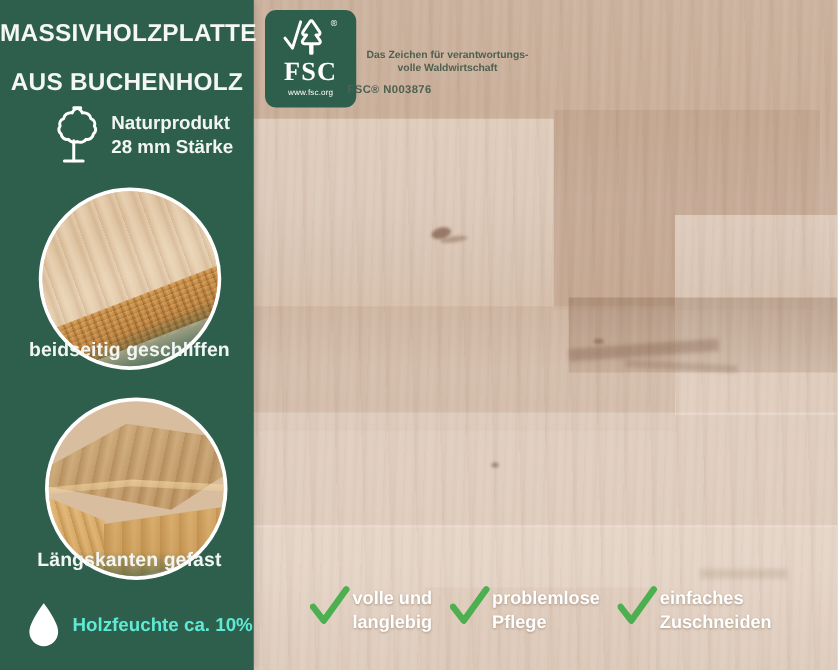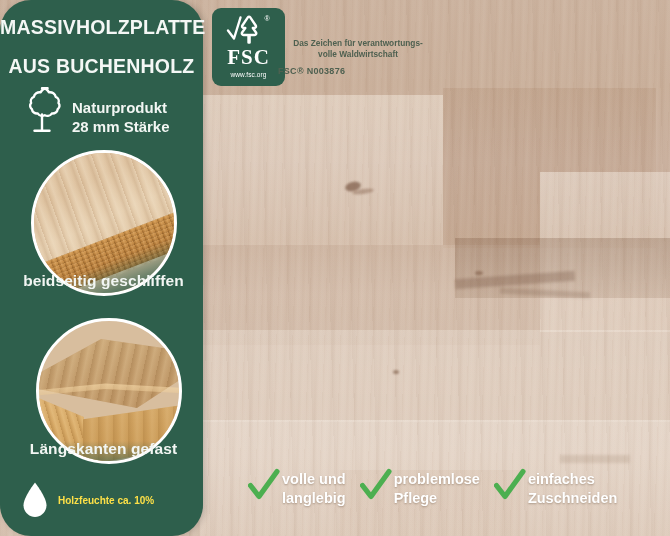--- a/index.html
+++ b/index.html
@@ -74,39 +74,38 @@
   .streak{position:absolute;filter:blur(1.6px);}
   .s1{left:455px;top:275px;width:120px;height:10px;background:rgba(96,60,38,.25);transform:rotate(-4deg);}
   .s2{left:500px;top:290px;width:90px;height:6px;background:rgba(96,60,38,.18);transform:rotate(3deg);}
   .s3{left:560px;top:455px;width:70px;height:8px;background:rgba(120,86,60,.14);}
 
   
   .left-panel{
     position:absolute;left:0;top:0;width:203px;height:536px;
     background:#2E5F4C;
     box-shadow:2px 0 6px rgba(0,0,0,.18);
-    border-radius:31px;
   }
 
   .headline{
     position:absolute;left:0;top:16px;width:203px;
     text-align:center;
     color:#F4F7F5;
     font-weight:bold;
     font-size:19.5px;
     line-height:23px;
     letter-spacing:.2px;
   }
   .headline .l2{display:block;margin-top:16px;}
 
   
   .feature-row{
     position:absolute;display:flex;align-items:center;
   }
-  .tree-row{left:20px;top:80px;width:175px;height:56px;align-items:flex-end;}
+  .tree-row{left:37px;top:80px;width:175px;height:56px;}
   .tree-icon{width:44px;height:52px;flex:0 0 44px;}
   .feature-text{
     color:#F2F6F3;font-weight:bold;font-size:15px;line-height:19px;
     margin-left:8px;
   }
   .feature-text .ln{display:block;white-space:nowrap;}
 
   
   .circle-wrap{position:absolute;}
   .circle{
@@ -204,21 +203,21 @@
   .caption{
     position:absolute;width:203px;left:2px;text-align:center;
     color:#F2F6F3;font-weight:bold;font-size:15.5px;letter-spacing:.1px;
   }
   .cap1{top:272px;}
   .cap2{top:440px;}
 
   
   .moist-row{left:20px;top:478px;width:183px;height:44px;}
   .drop-icon{width:30px;height:38px;flex:0 0 30px;}
-  .moist-text{color:#fde047;font-weight:bold;font-size:10px;margin-left:8px;white-space:nowrap;}
+  .moist-text{color:#5eead4;font-weight:bold;font-size:15px;margin-left:8px;white-space:nowrap;}
 
   
   .fsc-badge{
     position:absolute;left:212px;top:8px;width:73px;height:78px;
     background:#2E5F4C;border-radius:9px;
     display:flex;flex-direction:column;align-items:center;justify-content:flex-start;
     padding-top:4px;box-sizing:border-box;
   }
   .fsc-mark{width:50px;height:33px;}
   .fsc-text{color:#fff;font-family:"Liberation Serif",serif;font-weight:bold;

